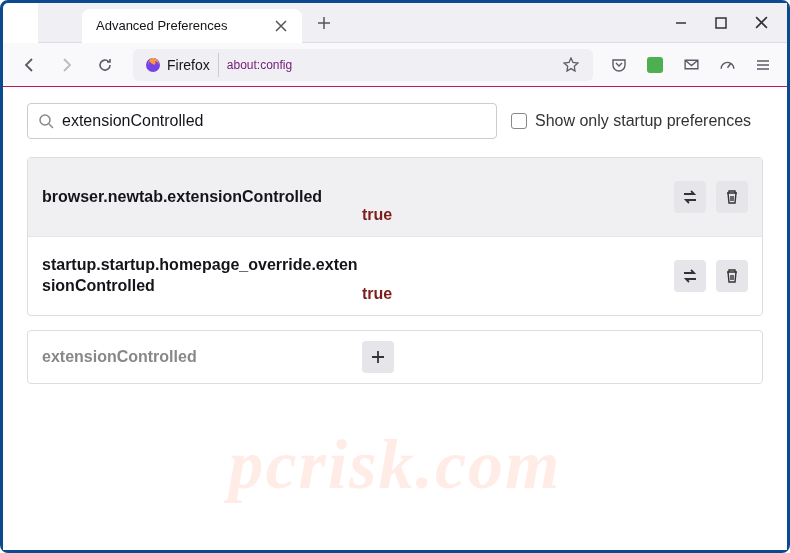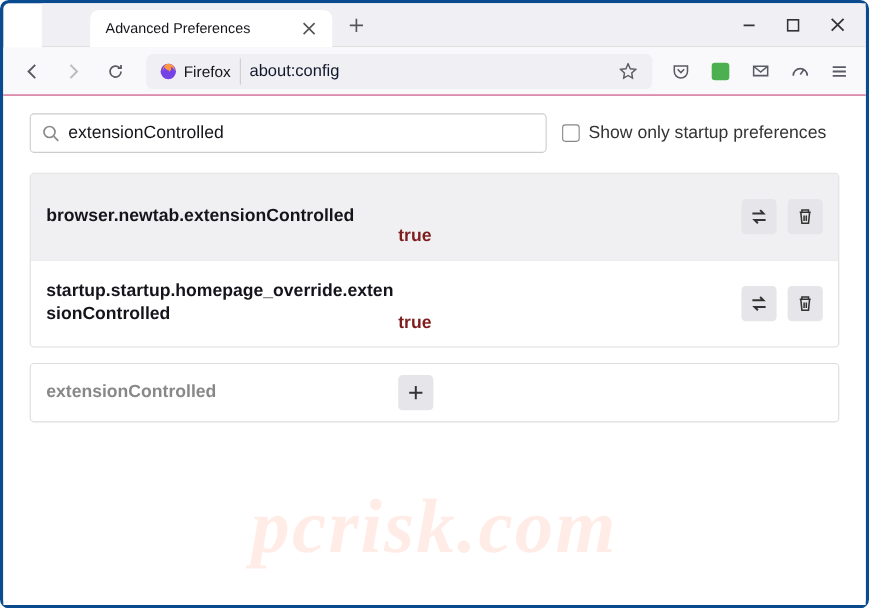--- a/index.html
+++ b/index.html
@@ -11,21 +11,21 @@
 .new-tab { width: 28px; height: 28px; margin-left: 8px; display: flex; align-items: center; justify-content: center; color: #555; border-radius: 4px; }
 .win-controls { margin-left: auto; display: flex; gap: 24px; padding-right: 18px; color: #333; }
 .win-btn { width: 16px; height: 16px; display: flex; align-items: center; justify-content: center; }
 .toolbar { height: 44px; background: #f9f9fb; display: flex; align-items: center; padding: 0 10px; gap: 6px; border-bottom: 1px solid #be185d; }
 .nav-btn { width: 32px; height: 32px; display: flex; align-items: center; justify-content: center; border-radius: 4px; color: #5b5b66; }
 .nav-btn.disabled { color: #bbb; }
 .addrbar { flex: 1; height: 32px; background: #f0f0f4; border-radius: 6px; display: flex; align-items: center; margin: 0 6px; padding: 0 4px; }
 .addr-seg { display: flex; align-items: center; gap: 6px; padding: 0 8px; height: 24px; }
 .addr-seg.ff { border-right: 1px solid #ccc; color: #15141a; font-size: 14px; }
 .ff-icon { width: 16px; height: 16px; }
-.addr-text { font-size: 15px; color: #0f172a; padding-left: 8px; }
+.addr-text { font-size: 12px; color: #701a75; padding-left: 8px; }
 .addr-star { margin-left: auto; padding-right: 10px; color: #5b5b66; }
 .tool-icons { display: flex; gap: 8px; align-items: center; }
 .tool-icon { width: 28px; height: 28px; display: flex; align-items: center; justify-content: center; color: #5b5b66; }
 .ext-green { width: 16px; height: 16px; background: #4caf50; border-radius: 3px; }
 .content { flex: 1; background: #fff; padding: 16px 24px; position: relative; }
 .search-row { display: flex; align-items: center; gap: 14px; margin-bottom: 18px; }
 .search-box { flex: 1; height: 36px; border: 1px solid #ccc; border-radius: 4px; display: flex; align-items: center; padding: 0 10px; max-width: 470px; }
 .search-box svg { color: #888; margin-right: 8px; flex-shrink: 0; }
 .search-box input { border: none; outline: none; font-size: 16px; flex: 1; color: #15141a; background: transparent; }
 .check-row { display: flex; align-items: center; gap: 8px; font-size: 16px; color: #333; }
@@ -38,21 +38,21 @@
 .pref-value { font-weight: bold; font-size: 16px; color: #7f1d1d; flex: 1; margin-top: 36px; }
 .pref-actions { display: flex; gap: 10px; }
 .act-btn { width: 32px; height: 32px; background: #e6e6ea; border-radius: 4px; display: flex; align-items: center; justify-content: center; color: #333; }
 .new-pref { border: 1px solid #ddd; border-radius: 4px; display: flex; align-items: center; padding: 10px 14px; min-height: 54px; }
 .new-pref-name { font-weight: bold; font-size: 16px; color: #888; width: 320px; }
 .radio-group { display: flex; gap: 24px; flex: 1; }
 .radio-item { display: flex; align-items: center; gap: 8px; font-size: 17px; color: #333; }
 .radio { width: 18px; height: 18px; border-radius: 50%; border: 2px solid #999; position: relative; }
 .radio.selected { border-color: #0060df; }
 .radio.selected:after { content: ""; position: absolute; width: 8px; height: 8px; background: #0060df; border-radius: 50%; left: 3px; top: 3px; }
-.watermark { position: absolute; bottom: 30px; left: 50%; transform: translateX(-50%); font-size: 70px; font-weight: bold; color: rgba(255, 120, 80, 0.14); font-style: italic; letter-spacing: 2px; white-space: nowrap; pointer-events: none; font-family: Georgia, serif; }
+.watermark { position: absolute; bottom: 45px; left: 50%; transform: translateX(-50%); font-size: 70px; font-weight: bold; color: rgba(255, 120, 80, 0.14); font-style: italic; letter-spacing: 2px; white-space: nowrap; pointer-events: none; font-family: Georgia, serif; }
 svg { display: block; }
 </style>
 </head>
 <body>
 
 <div class="frame">
   <div class="titlebar">
     <div class="tab">
       <span>Advanced Preferences</span>
       <span class="tab-close">

